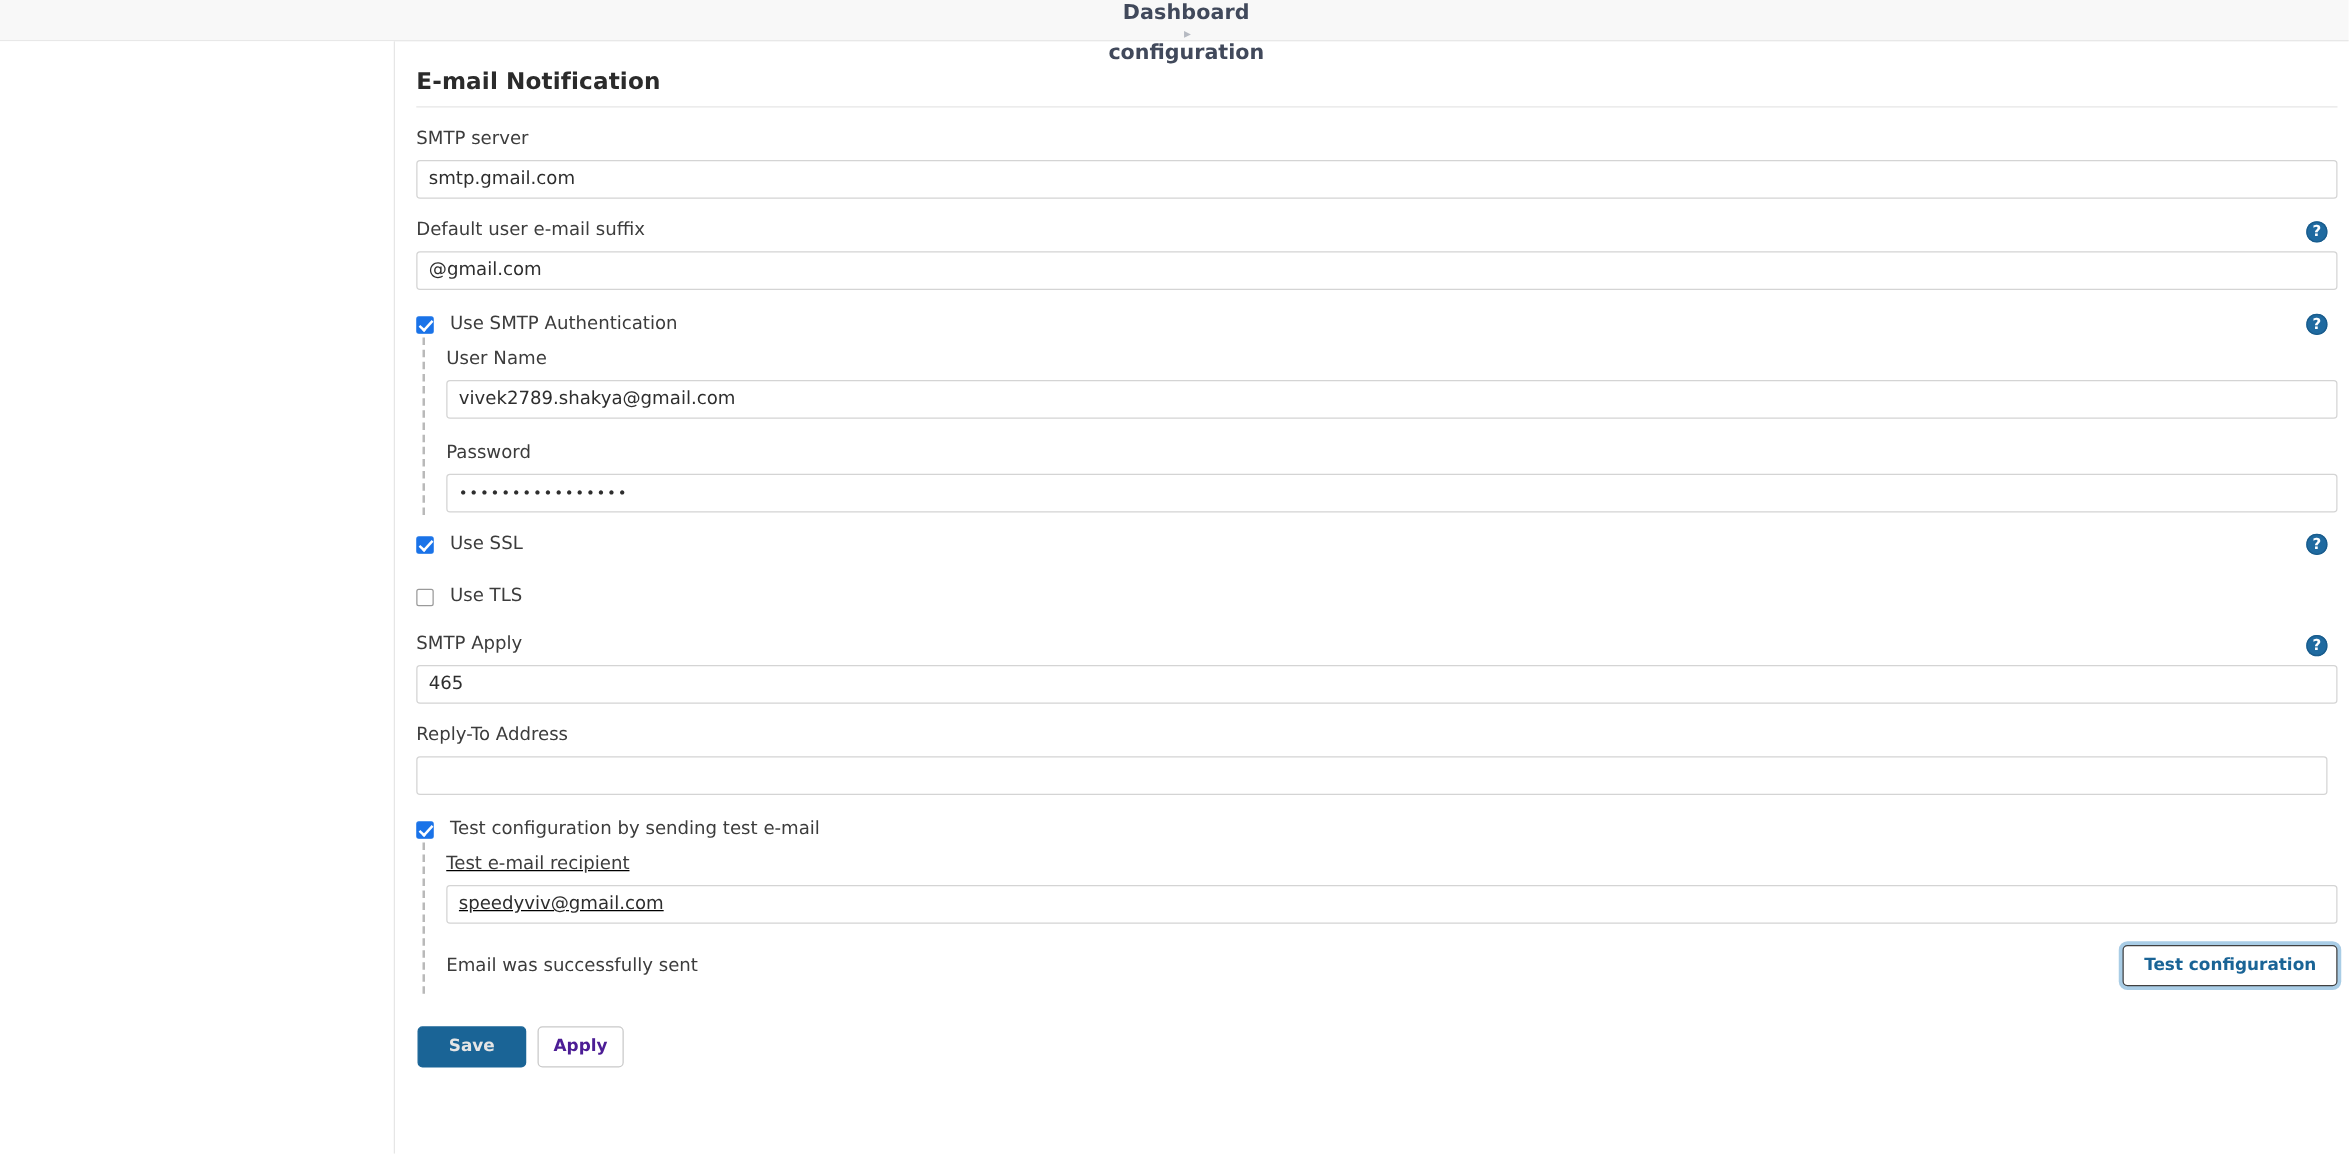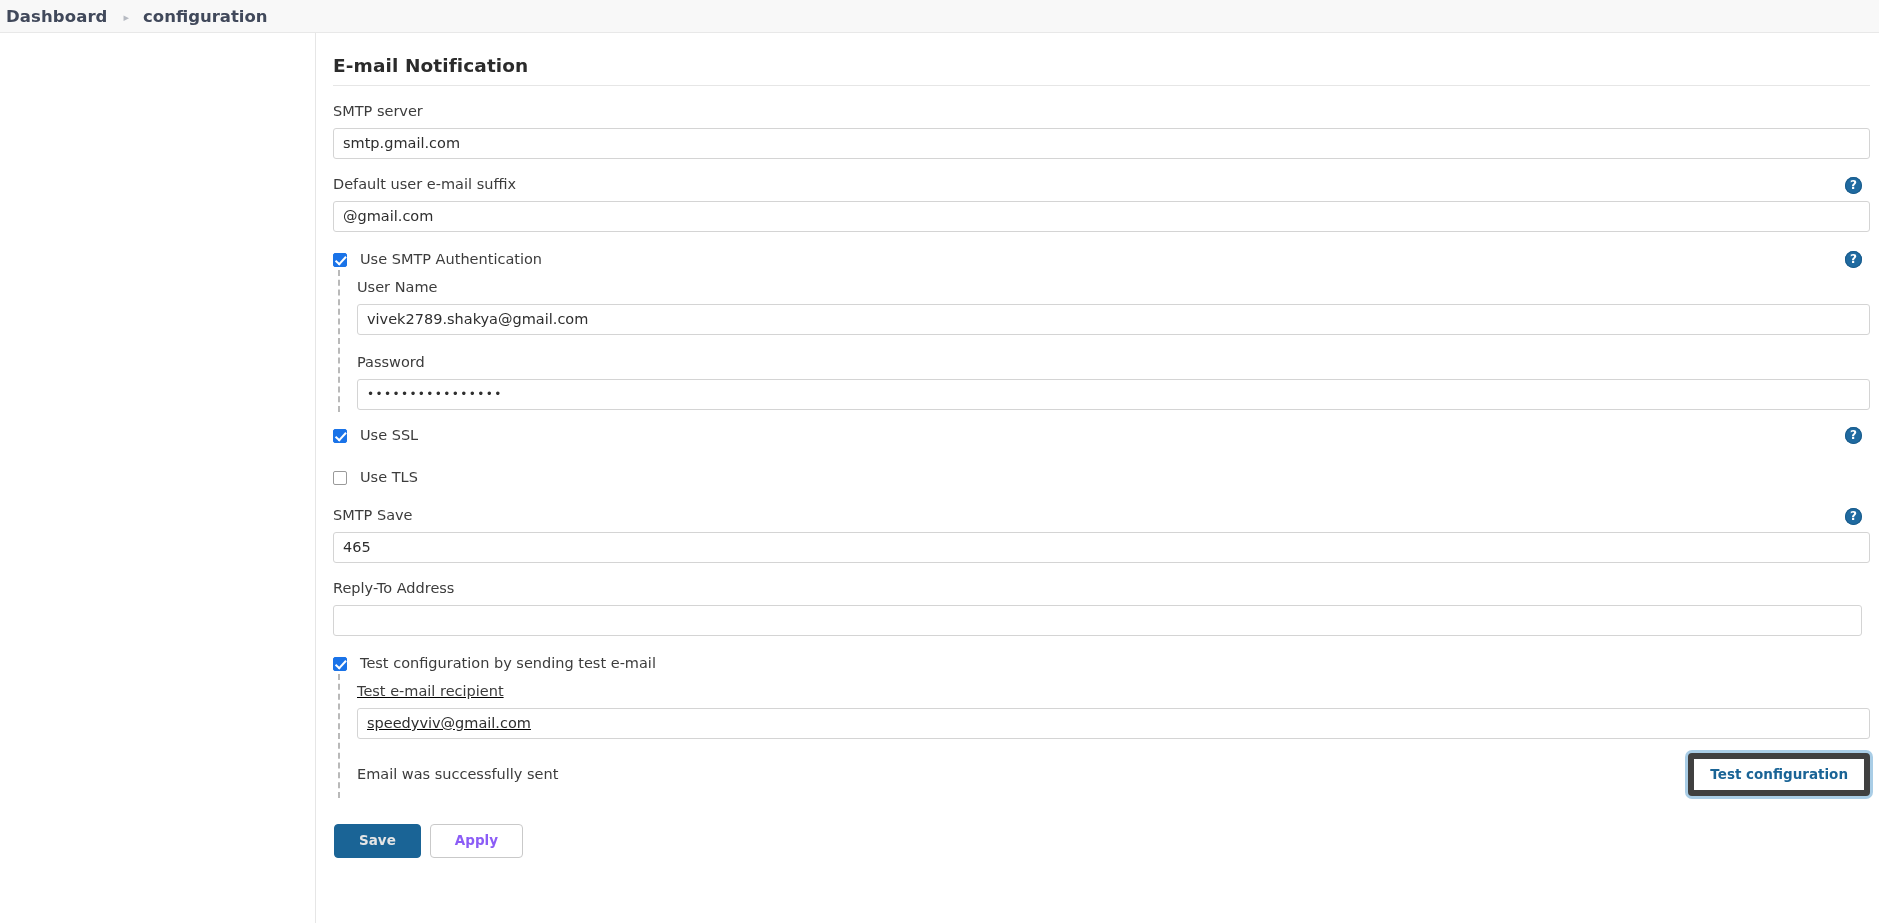--- a/index.html
+++ b/index.html
@@ -12,24 +12,25 @@
     overflow: hidden;
   }
 
   
   .breadcrumb-bar {
     height: 33px;
     background: #f8f8f8;
     border-bottom: 1px solid #e8e8e8;
     display: flex;
     align-items: center;
-    padding-left: 6px;
+    padding-left: 19px;
     font-size: 16.5px;
     font-weight: 700;
     color: #41495b;
+    flex-direction: column;
   }
   .crumb { color: #41495b; cursor: pointer; letter-spacing: .1px; }
   .crumb-sep {
     color: #b6bac2;
     font-size: 11px;
     margin: 0 14px 0 16px;
     transform: translateY(1px);
   }
   .crumb-current { color: #41495b; }
 
@@ -174,35 +175,35 @@
     font-size: 13.5px;
     font-weight: 700;
     border-radius: 4px;
     cursor: pointer;
     padding: 8px 18px;
     line-height: 1;
   }
   .btn-test {
     color: #1a6496;
     background: #ffffff;
-    border: 6px solid #404040;
+    border: 1px solid #404040;
     box-shadow: 0 0 0 3px #a9cde6;
     padding: 9px 16px;
   }
   .btn-save {
     color: #e5e5e5;
     background: #1a6496;
     border: 1px solid #1a6496;
     padding: 9px 24px;
   }
   .btn-apply {
-    color: #8b5cf6;
+    color: #4c1d95;
     background: #ffffff;
     border: 1px solid #c9c9c9;
-    padding: 9px 24px;
+    padding: 9px 12px;
   }
   .footer-actions {
     display: flex;
     gap: 9px;
     margin-top: 26px;
     padding-left: 1px;
   }
 </style>
 </head>
 <body>
@@ -261,21 +262,21 @@
     </div>
 
     <div class="field-block" style="margin-bottom:20px;">
       <div class="check-row">
         <span class="cb"></span>
         <span class="check-label">Use TLS</span>
       </div>
     </div>
 
     <div class="field-block">
-      <label class="field-label">SMTP Save</label>
+      <label class="field-label">SMTP Apply</label>
       <span class="help-icon help-label-row">?</span>
       <input class="text-input" type="text" value="465" style="">
     </div>
 
     <div class="field-block" style="padding-right:8px;">
       <label class="field-label">Reply-To Address</label>
       <input class="text-input" type="text" value="" style="">
     </div>
 
 

